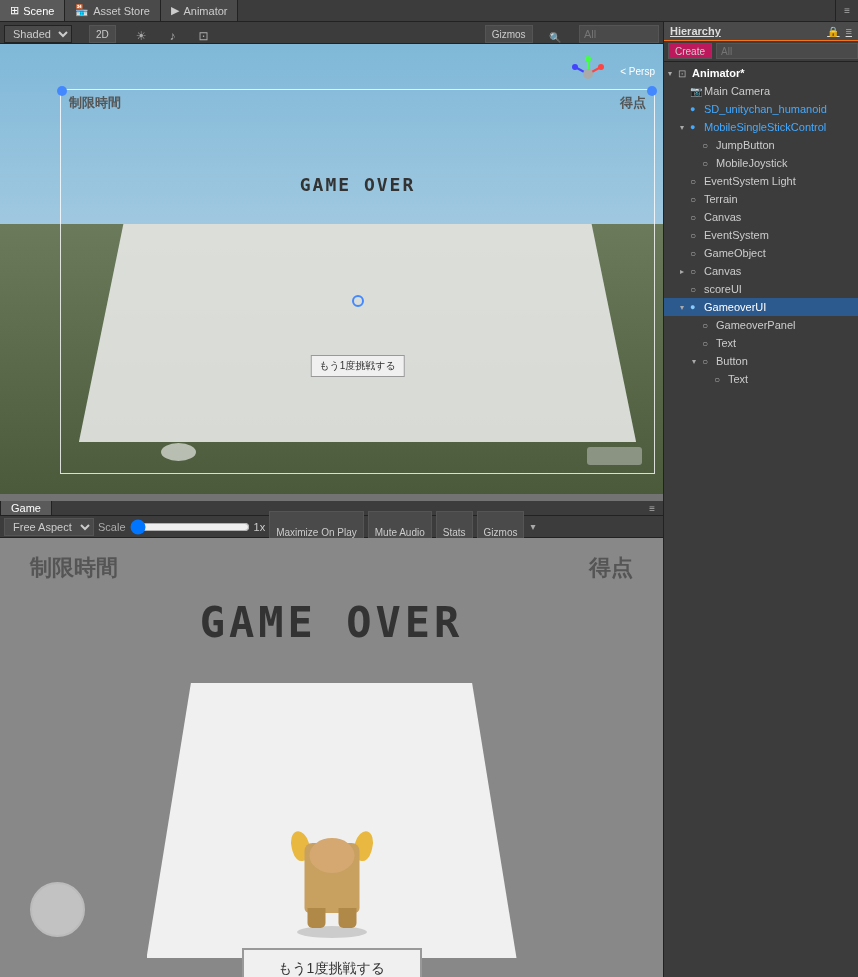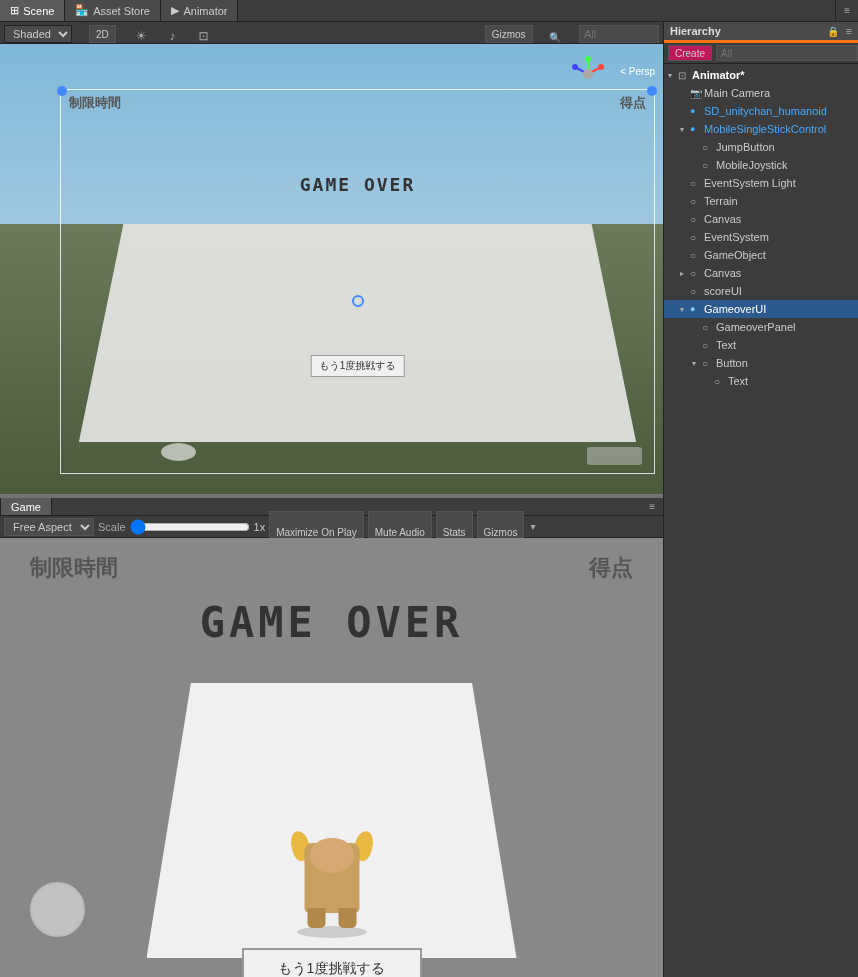--- a/index.html
+++ b/index.html
@@ -16,42 +16,42 @@
     .toolbar-btn { background: #4a4a4a; border: 1px solid #555; color: #ccc; font-size: 10px; height: 18px; padding: 0 6px; cursor: pointer; }
     .toolbar-icon-btn { background: transparent; border: none; color: #aaa; font-size: 12px; cursor: pointer; padding: 0 3px; }
     .gizmos-btn { margin-left: auto; }
     .all-input { background: #4a4a4a; border: 1px solid #555; color: #ccc; font-size: 11px; height: 18px; padding: 0 4px; width: 80px; }
 
     
     .left-panel { flex: 1; display: flex; flex-direction: column; min-width: 0; }
 
     
     .scene-view { flex: 0 0 462px; position: relative; background: #5a5a5a; overflow: hidden; }
-    .game-tabs-bar { display: flex; align-items: center; background: #3c3c3c; border-top: 4px solid #737373; border-bottom: 1px solid #222; height: 22px; }
+    .game-tabs-bar { display: flex; align-items: center; background: #3c3c3c; border-top: 7px solid #737373; border-bottom: 1px solid #222; height: 22px; }
     .game-tab { display: flex; align-items: center; padding: 0 10px; font-size: 11px; color: #ccc; cursor: pointer; height: 100%; }
     .game-tab.active { background: #5a5a5a; color: #fff; border-right: 1px solid #222; border-left: 1px solid #222; }
     .game-toolbar { display: flex; align-items: center; background: #3c3c3c; height: 22px; padding: 0 4px; gap: 4px; border-bottom: 1px solid #222; }
     .aspect-select { background: #4a4a4a; border: 1px solid #555; color: #ccc; font-size: 11px; height: 18px; padding: 0 4px; }
     .scale-label { font-size: 11px; color: #aaa; }
     .scale-slider { width: 120px; height: 14px; }
     .scale-val { font-size: 11px; color: #ccc; }
     .game-btn { background: #4a4a4a; border: 1px solid #555; color: #ccc; font-size: 10px; height: 18px; padding: 15px 6px; cursor: pointer; }
     .game-content { flex: 1; background: #888; position: relative; overflow: hidden; }
 
     
     .game-screen { position: absolute; top: 0; left: 0; right: 0; bottom: 0; background: #888; }
     .game-header { display: flex; justify-content: space-between; padding: 15px 30px 0; font-size: 22px; color: #555; font-weight: bold; }
     .game-title { text-align: center; margin-top: 15px; font-size: 42px; font-weight: bold; color: #333; font-family: monospace; letter-spacing: 4px; }
     .game-retry-btn { position: absolute; top: 410px; left: 50%; transform: translateX(-50%); background: #f0f0f0; border: 2px solid #999; padding: 10px 25px; font-size: 14px; color: #333; cursor: pointer; white-space: nowrap; min-width: 180px; text-align: center; }
     .game-joystick { position: absolute; bottom: 40px; left: 30px; width: 55px; height: 55px; background: rgba(220,220,220,0.7); border-radius: 50%; border: 2px solid #bbb; }
     .game-jump-btn { position: absolute; bottom: 30px; right: 20px; width: 100px; height: 40px; background: rgba(180,180,180,0.6); border-radius: 5px; display: flex; align-items: center; justify-content: center; font-size: 12px; color: #555; letter-spacing: 2px; }
 
     
     .hierarchy-panel { width: 195px; background: #3c3c3c; border-left: 1px solid #222; display: flex; flex-direction: column; flex-shrink: 0; }
-    .hierarchy-header { background: #4a4a4a; padding: 3px 6px; font-size: 11px; display: flex; align-items: center; justify-content: space-between; border-bottom: 3px solid #f97316; }
+    .hierarchy-header { background: #4a4a4a; padding: 3px 6px; font-size: 11px; display: flex; align-items: center; justify-content: space-between; border-bottom: 1px solid #f97316; text-decoration: underline; }
     .hierarchy-title { color: #ddd; font-weight: bold; }
     .hierarchy-lock { color: #aaa; font-size: 10px; }
     .create-bar { display: flex; align-items: center; padding: 2px 4px; background: #3c3c3c; border-bottom: 1px solid #222; gap: 4px; }
     .create-btn { background: #be185d; border: 1px solid #555; color: #ccc; font-size: 10px; height: 16px; padding: 0 6px; cursor: pointer; }
     .search-input { flex: 1; background: #4a4a4a; border: 1px solid #555; color: #ccc; font-size: 10px; height: 16px; padding: 0 4px; }
     .hierarchy-tree { flex: 1; overflow-y: auto; padding: 2px 0; font-size: 11px; }
     .tree-item { display: flex; align-items: center; padding: 1px 4px; cursor: pointer; white-space: nowrap; height: 18px; }
     .tree-item.selected { background: #2d5a8e; color: #fff; }
     .tree-item.selected .tree-label { color: #fff; }
     .tree-indent { display: inline-block; width: 12px; flex-shrink: 0; }

